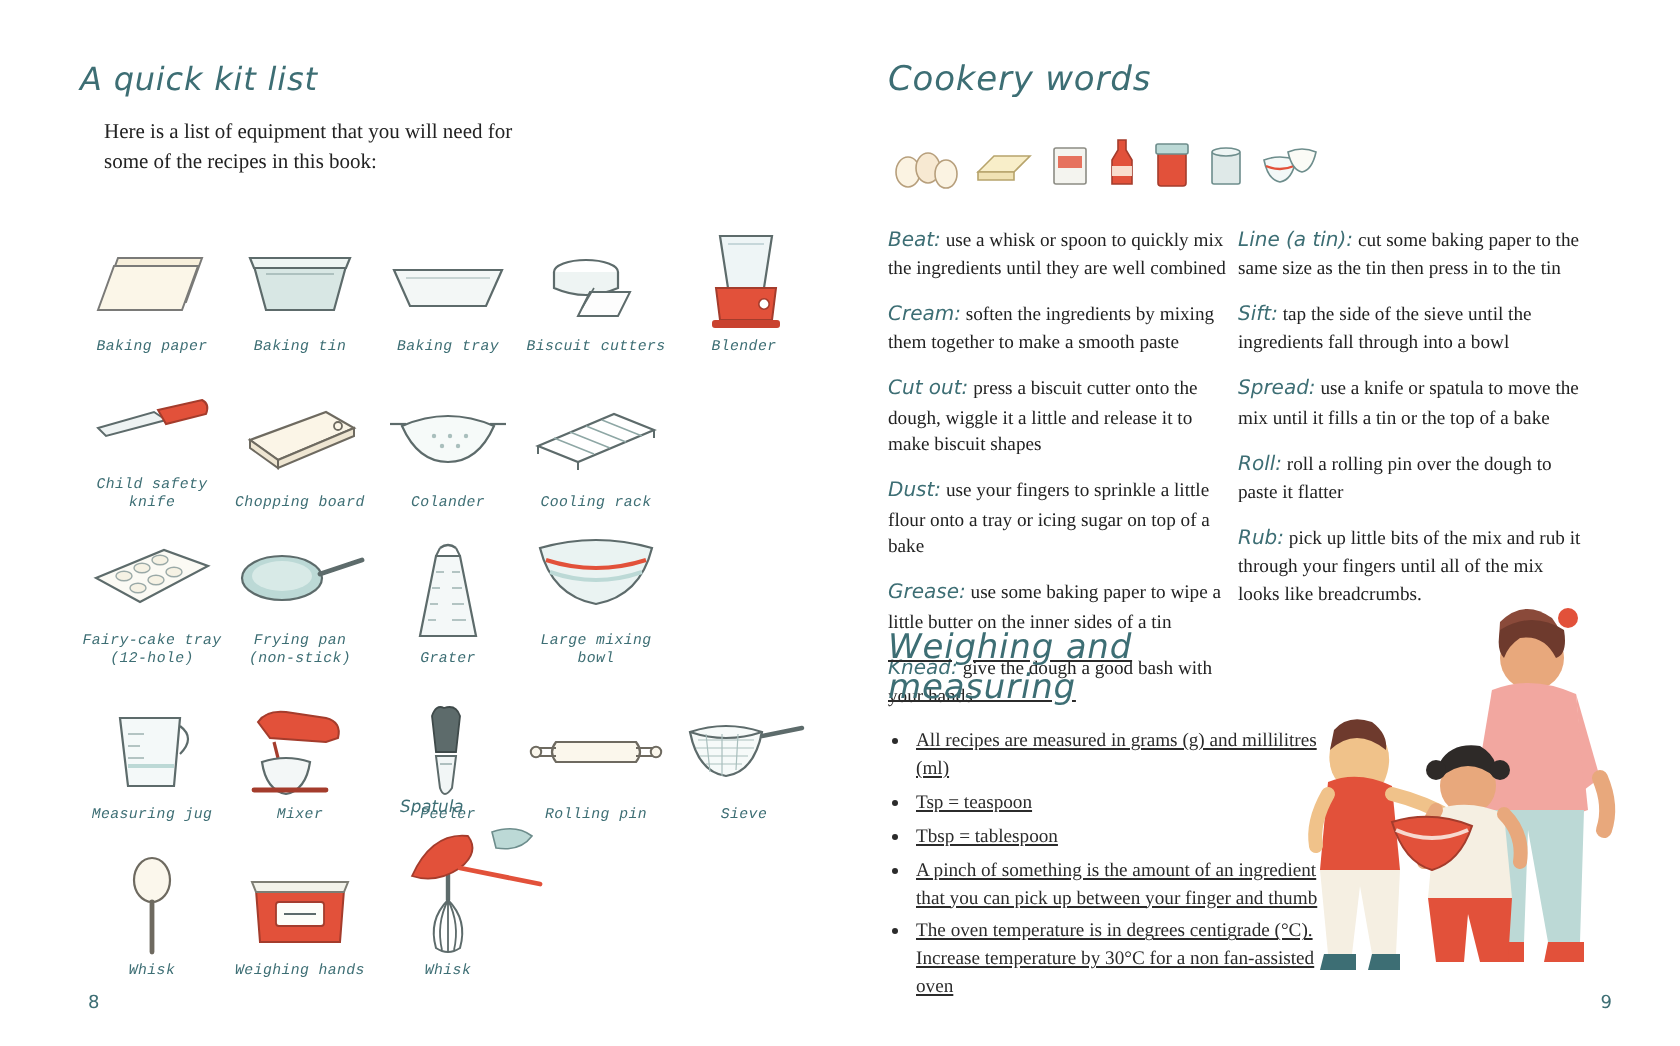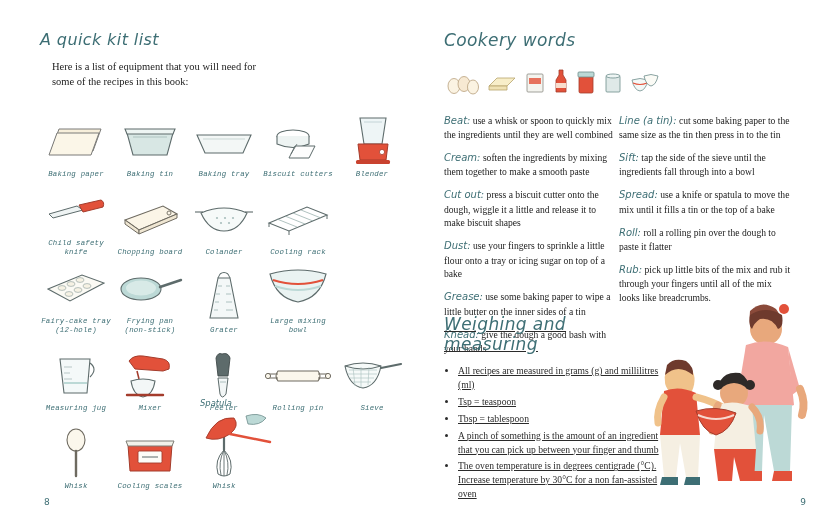--- a/index.html
+++ b/index.html
@@ -395,21 +395,21 @@
 
       <div class="kit-item">
         <div class="kit-art">
           <svg width="56" height="46" viewBox="0 0 56 46">
             <path d="M6 14 L50 14 L48 40 L8 40 Z" fill="#e2513a" stroke="#a43c2c" stroke-width="1"></path>
             <path d="M4 10 L52 10 L50 15 L6 15 Z" fill="#f2f2ea" stroke="#7d7d74" stroke-width="1"></path>
             <rect x="16" y="20" width="24" height="12" rx="1.5" fill="#fdfdf8" stroke="#a43c2c" stroke-width="0.9"></rect>
             <path d="M20 26 L36 26" stroke="#5d6b6b" stroke-width="1"></path>
           </svg>
         </div>
-        <div class="kit-label">Cooling scales</div>
+        <div class="kit-label">Weighing hands</div>
       </div>
 
       <div class="kit-item">
         <div class="kit-art">
           <svg width="40" height="52" viewBox="0 0 40 52">
             <path d="M20 4 L20 22" stroke="#5d6b6b" stroke-width="2.2" stroke-linecap="round"></path>
             <path d="M20 22 Q10 32 14 46 Q20 50 26 46 Q30 32 20 22" fill="none" stroke="#5d6b6b" stroke-width="1"></path>
             <path d="M20 22 Q14 34 17 47 M20 22 Q26 34 23 47 M20 22 L20 48" fill="none" stroke="#5d6b6b" stroke-width="0.9"></path>
           </svg>
         </div>

